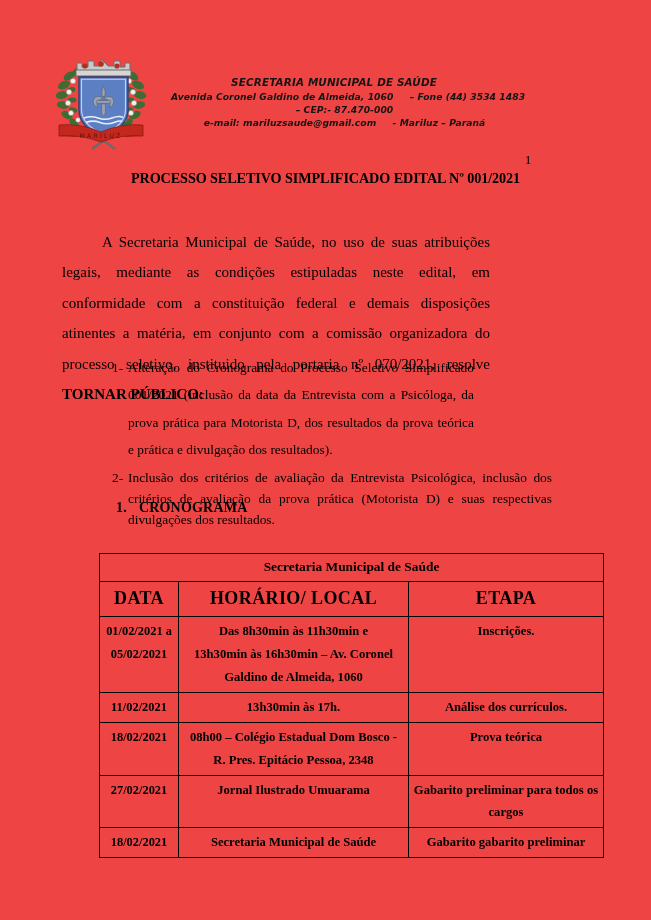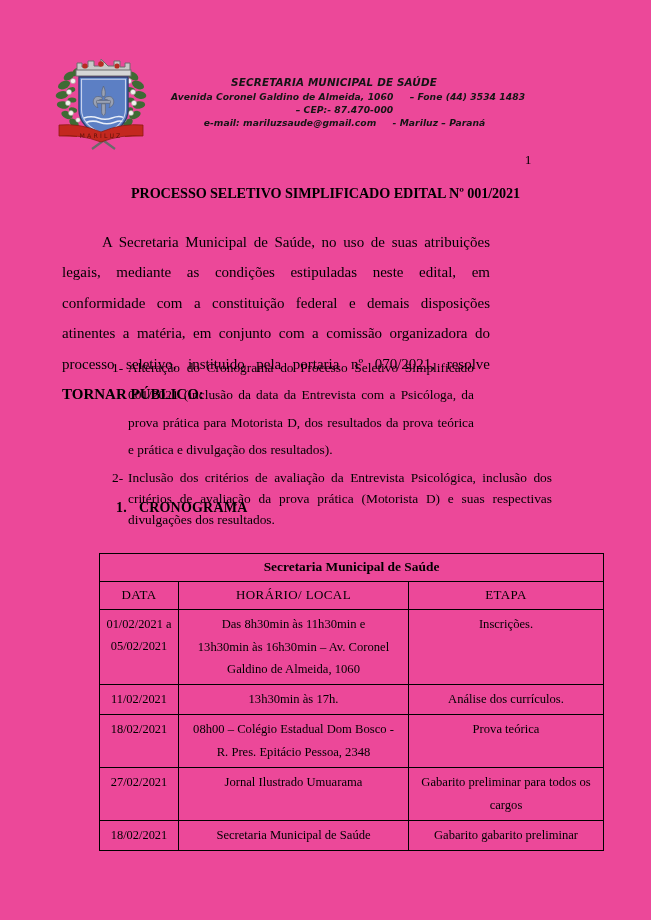--- a/index.html
+++ b/index.html
@@ -12,21 +12,21 @@
     height: 920px;
     position: relative;
     font-family: "Liberation Serif", "DejaVu Serif", serif;
     color: #000000;
     overflow: hidden;
   }
 
   .page {
     position: absolute;
     inset: 0;
-    background: #ec4899;
+    background: #ef4444;
   }
 
   
   .letterhead {
     position: absolute;
     left: 0;
     top: 52px;
     width: 651px;
     height: 98px;
   }
@@ -67,21 +67,21 @@
     top: 152px;
     width: 20px;
     text-align: center;
     font-size: 13.5px;
   }
 
   
   .doc-title {
     position: absolute;
     left: 60px;
-    top: 185px;
+    top: 170px;
     width: 531px;
     text-align: center;
     font-size: 14.2px;
     font-weight: bold;
     letter-spacing: -0.1px;
   }
 
   
   .intro {
     position: absolute;
@@ -149,31 +149,31 @@
     width: 504px;
     table-layout: fixed;
     font-size: 12.6px;
   }
   table.schedule td, table.schedule th {
     border: 1.15px solid #000000;
     padding: 3px 4px;
     text-align: center;
     vertical-align: top;
     line-height: 1.82;
-    font-weight: normal;
+    font-weight: bold;
   }
   table.schedule th.table-caption {
     font-weight: bold;
     font-size: 13.4px;
     padding: 3px 4px 4px;
     line-height: 1.5;
   }
   table.schedule th.col-head {
-    font-weight: normal;
-    font-size: 13px;
+    font-weight: bold;
+    font-size: 18px;
     letter-spacing: 0.4px;
     line-height: 1.5;
     padding: 3px 4px 4px;
   }
   col.c-data  { width: 79px; }
   col.c-local { width: 230px; }
   col.c-etapa { width: 195px; }
 
   td.cell-date { font-size: 12.4px; }
   .cell-line { display: block; }

